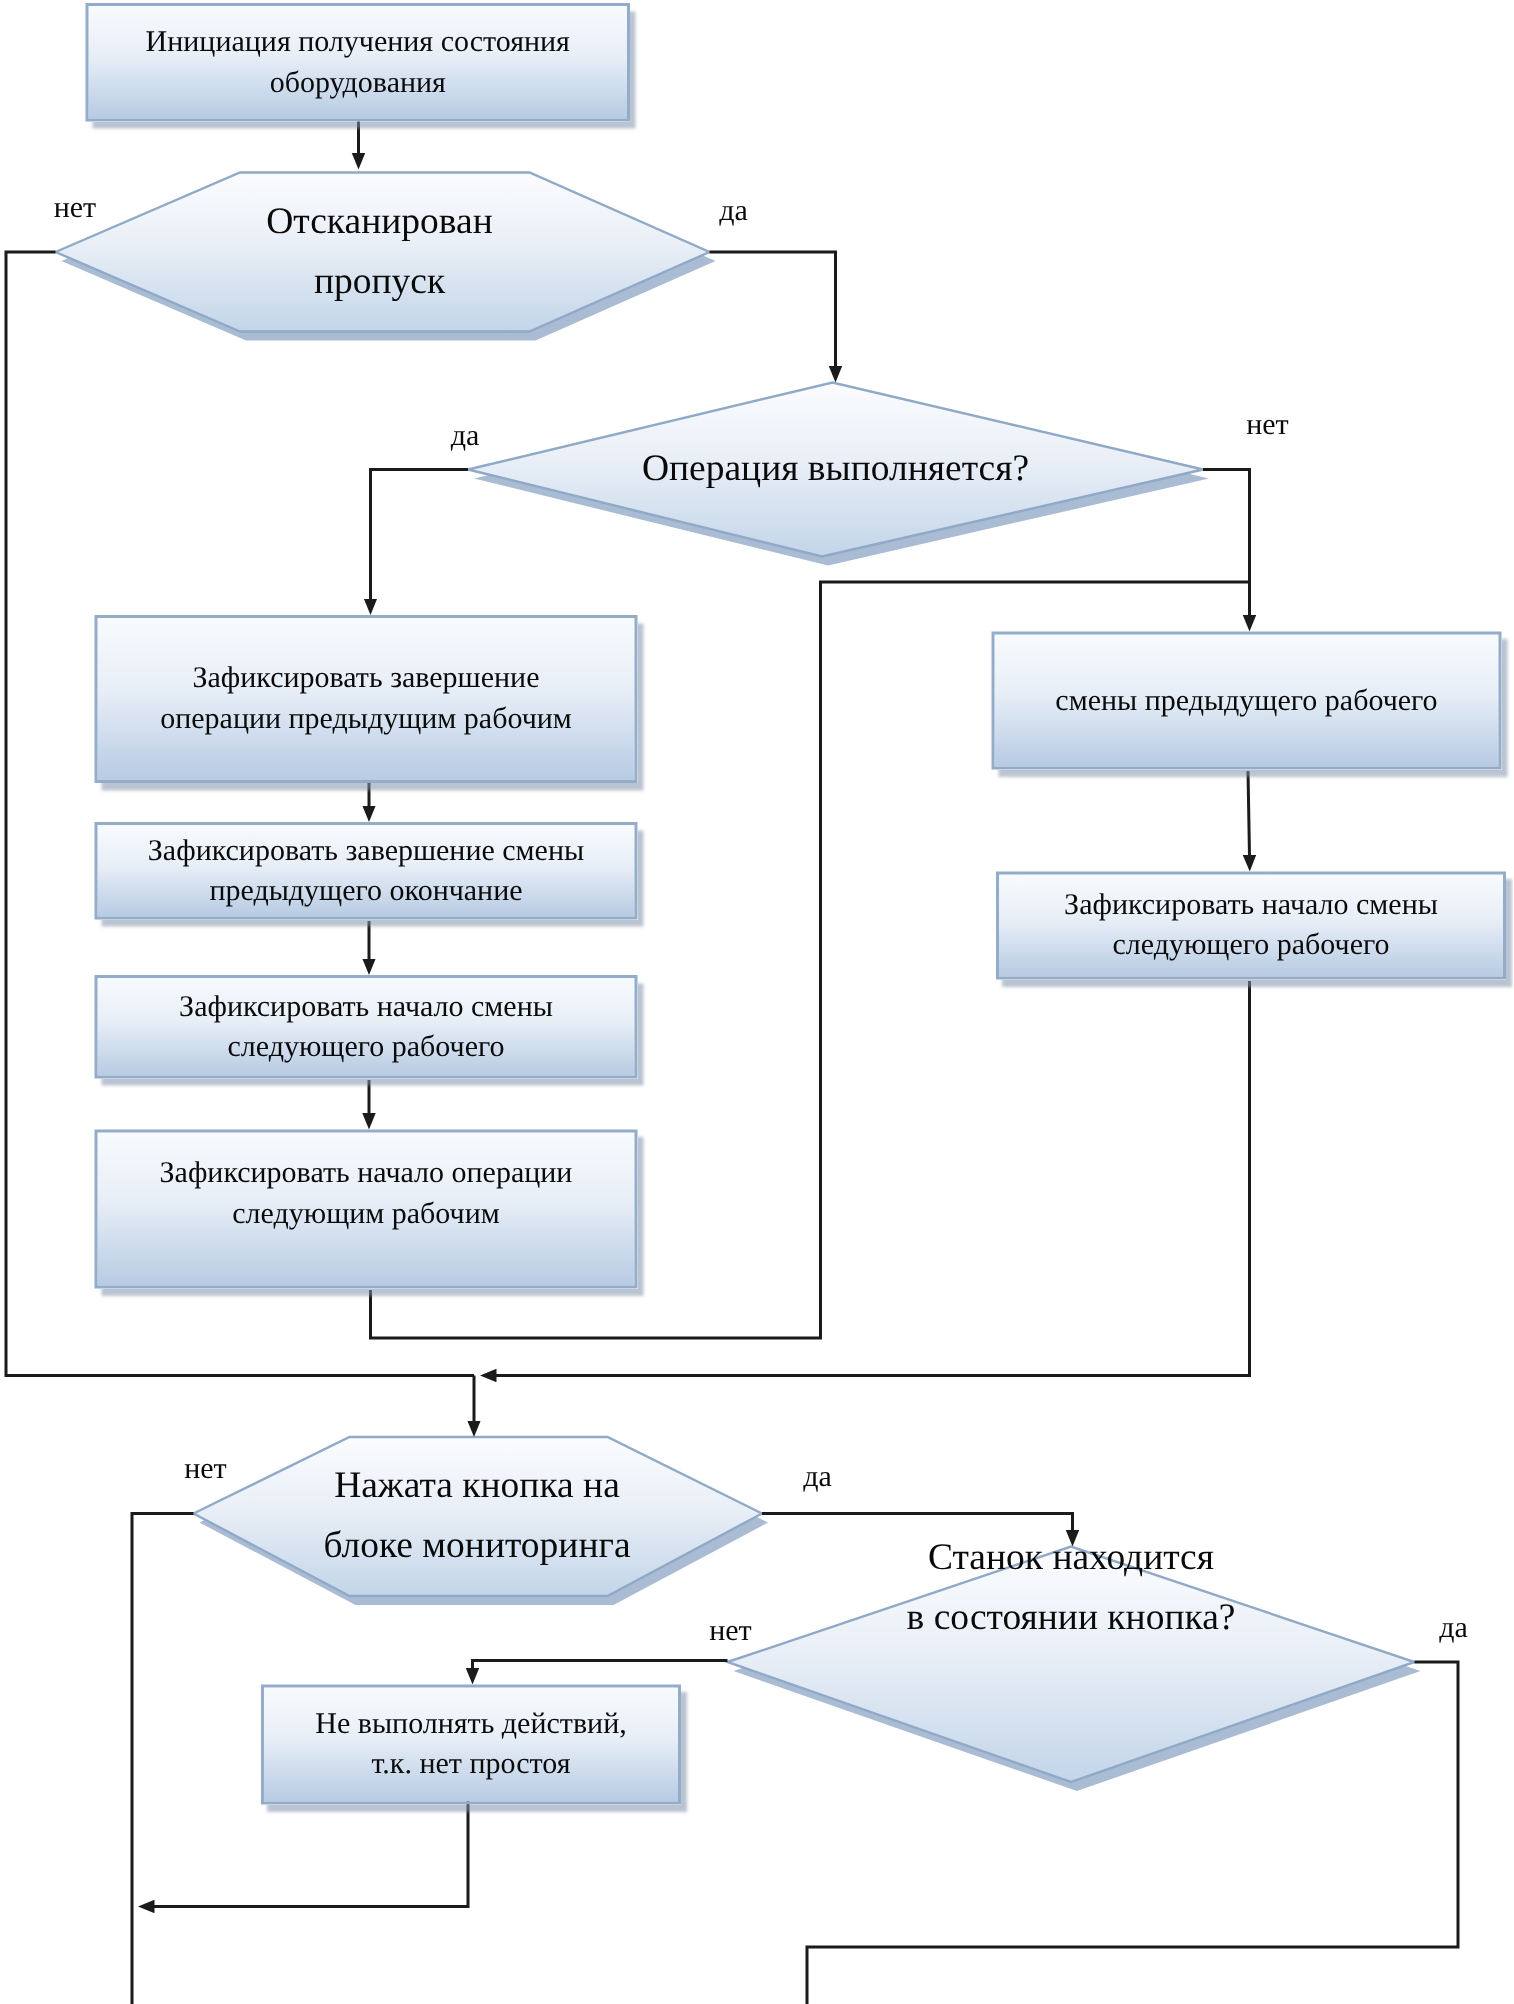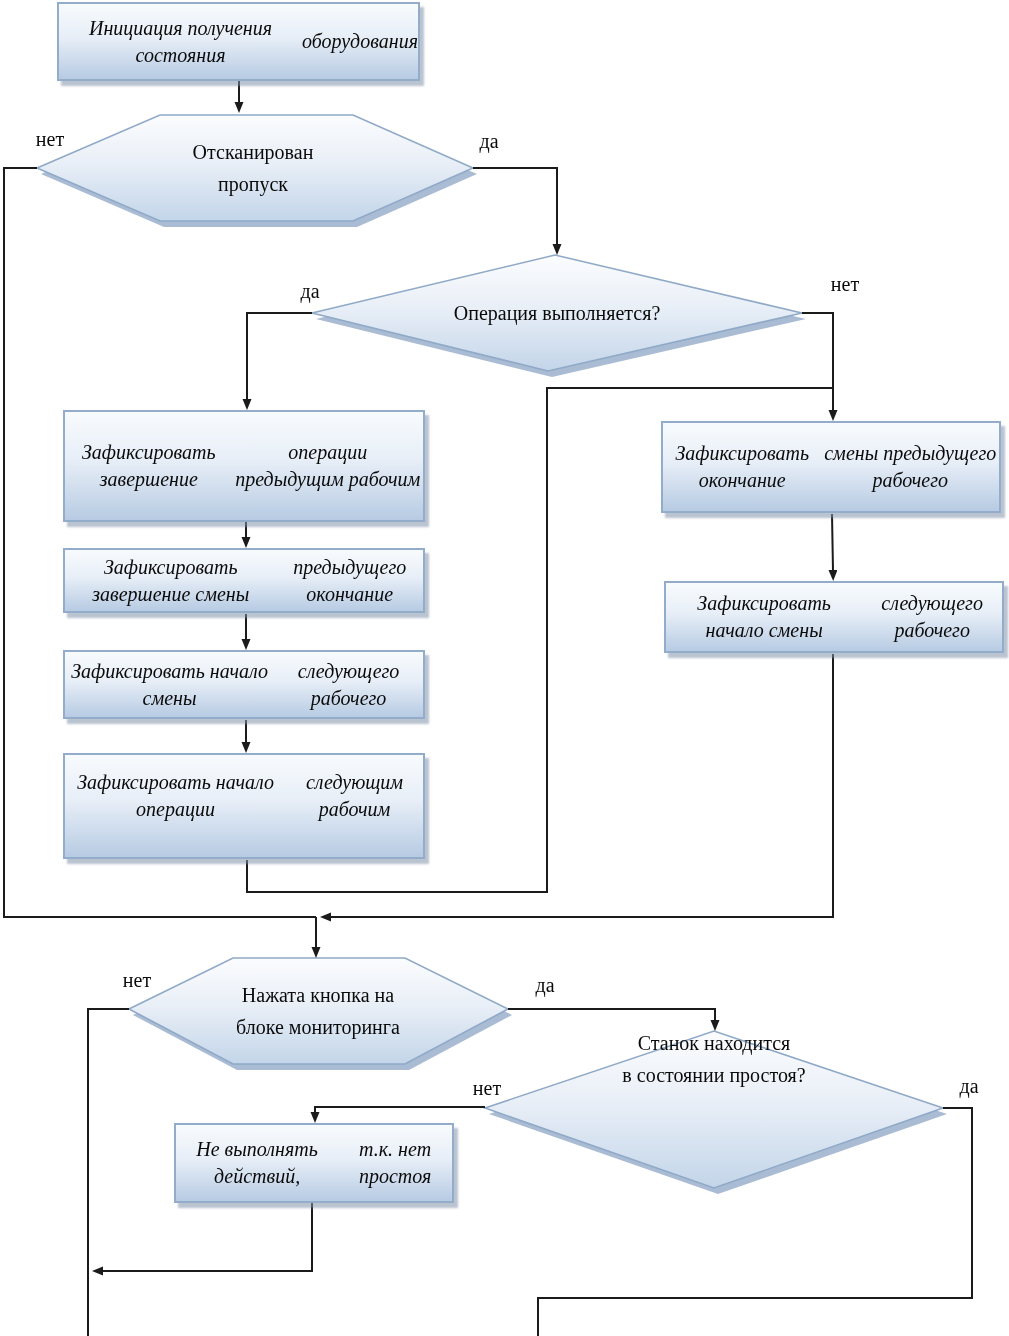--- a/index.html
+++ b/index.html
@@ -6,27 +6,27 @@
   .stage{
     position:relative;width:1009px;height:1336px;background:#ffffff;overflow:hidden;
     font-family:"Liberation Serif","DejaVu Serif",serif;color:#0a0a0a;
   }
   .stage svg{position:absolute;left:0;top:0;}
   .box{
     position:absolute;box-sizing:border-box;
     border:2px solid #92acc9;
     background:linear-gradient(180deg,#f8fbfd 0%,#e7eef7 45%,#b7cbe3 100%);
     box-shadow:4px 5px 2px rgba(130,145,170,0.55);
-    display:flex;flex-direction:row;align-items:center;justify-content:center;
-    text-align:center;font-size:20px;line-height:1.35;font-style:italic;
+    display:flex;flex-direction:column;align-items:center;justify-content:center;
+    text-align:center;font-size:20px;line-height:1.35;
   }
   .box.pad-b{padding-bottom:20px;}
   .shape-text{
     position:absolute;display:flex;flex-direction:column;align-items:center;justify-content:center;
-    text-align:center;font-size:20px;line-height:1.6;pointer-events:none;
+    text-align:center;font-size:25px;line-height:1.6;pointer-events:none;
   }
   .lbl{
     position:absolute;transform:translate(-50%,-50%);
     font-size:20px;white-space:nowrap;margin-left:23px;
   }
   .lines path{fill:none;stroke:#1b1b1b;stroke-width:2;}
 </style>
 </head>
 <body>
 
@@ -96,21 +96,20 @@
     <div>Зафиксировать начало смены</div>
     <div>следующего рабочего</div>
   </div>
 
   <div class="box pad-b" style="left:63px;top:753px;width:362px;height:106px">
     <div>Зафиксировать начало операции</div>
     <div>следующим рабочим</div>
   </div>
 
   <div class="box" style="left:661px;top:421px;width:340px;height:92px">
-    <div>Зафиксировать окончание</div>
     <div>смены предыдущего рабочего</div>
   </div>
 
   <div class="box" style="left:664px;top:581px;width:340px;height:72px">
     <div>Зафиксировать начало смены</div>
     <div>следующего рабочего</div>
   </div>
 
   <div class="box" style="left:174px;top:1123px;width:280px;height:80px">
     <div>Не выполнять действий,</div>
@@ -126,21 +125,21 @@
     <div>Операция выполняется?</div>
   </div>
 
   <div class="shape-text" style="left:148px;top:965px;width:340px;height:92px">
     <div>Нажата кнопка на</div>
     <div>блоке мониторинга</div>
   </div>
 
   <div class="shape-text" style="left:514px;top:1012px;width:400px;height:94px">
     <div>Станок находится</div>
-    <div>в состоянии простоя?</div>
+    <div>в состоянии кнопка?</div>
   </div>
 
   <span class="lbl" style="left:27px;top:139px">нет</span>
   <span class="lbl" style="left:466px;top:141px">да</span>
   <span class="lbl" style="left:287px;top:291px">да</span>
   <span class="lbl" style="left:822px;top:284px">нет</span>
   <span class="lbl" style="left:114px;top:980px">нет</span>
   <span class="lbl" style="left:522px;top:985px">да</span>
   <span class="lbl" style="left:464px;top:1088px">нет</span>
   <span class="lbl" style="left:946px;top:1086px">да</span>

